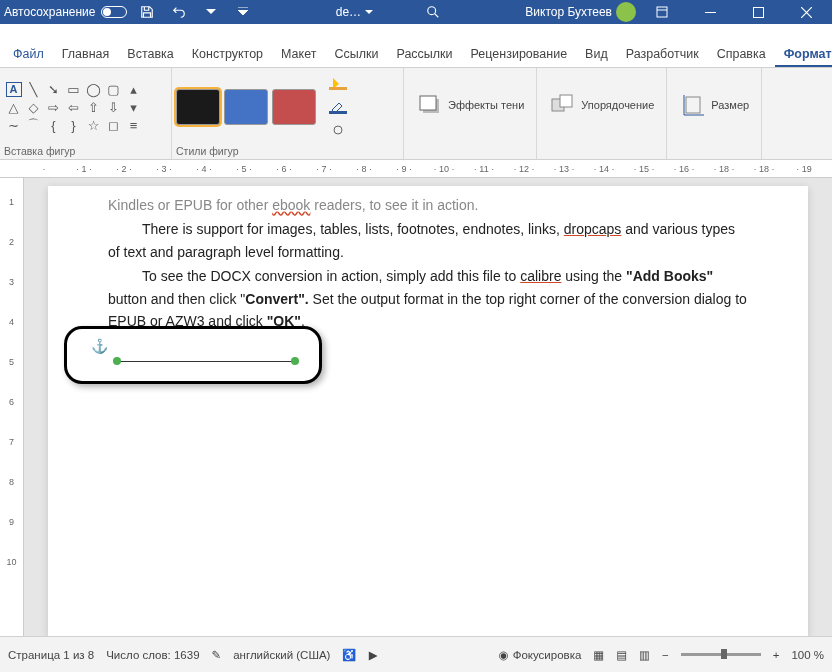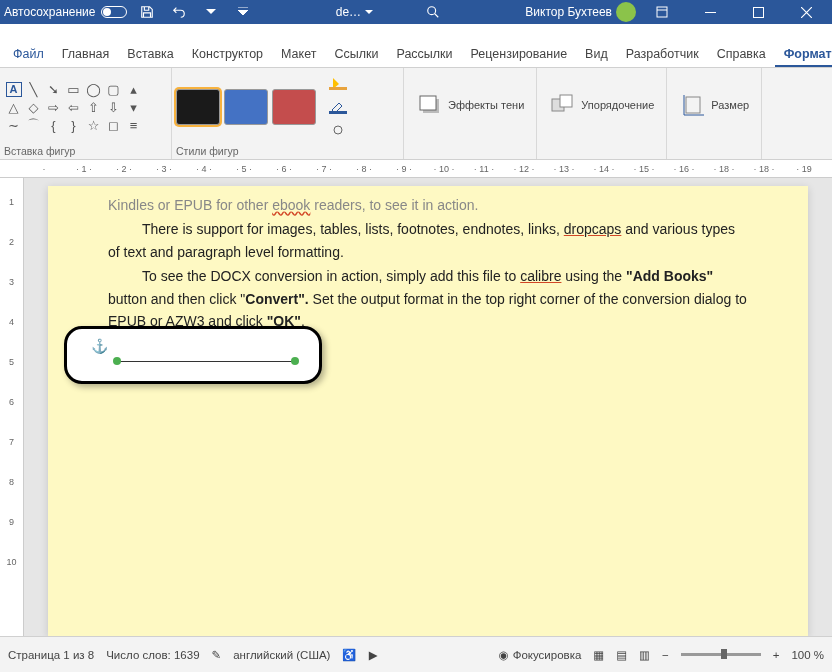--- a/index.html
+++ b/index.html
@@ -41,21 +41,21 @@
 
 
 .ruler-h { height: 18px; background: #fff; border-bottom: 1px solid #ccc; display: flex; font-size: 9px; color: #666; align-items: center; padding-left: 24px; overflow: hidden; }
 .ruler-h span { width: 40px; text-align: center; flex-shrink: 0; }
 
 
 .workspace { flex: 1; display: flex; background: #e6e6e6; overflow: hidden; }
 .ruler-v { width: 24px; background: #fff; border-right: 1px solid #ccc; display: flex; flex-direction: column; font-size: 9px; color: #666; align-items: center; padding-top: 4px; }
 .ruler-v span { height: 40px; display: flex; align-items: center; }
 .doc-scroll { flex: 1; overflow: auto; padding: 8px 20px; }
-.page { background: #fef9c3; width: 760px; min-height: 450px; margin: 0 auto; box-shadow: 0 2px 8px rgba(0,0,0,.15); padding: 8px 60px 30px 60px; position: relative; }
+.page { background: #ffffff; width: 760px; min-height: 450px; margin: 0 auto; box-shadow: 0 2px 8px rgba(0,0,0,.15); padding: 8px 60px 30px 60px; position: relative; }
 .doc-text { font-family: Georgia, 'Times New Roman', serif; font-size: 14px; color: #222; line-height: 1.6; }
 .doc-text p { margin-bottom: 2px; }
 .indent { text-indent: 34px; }
 .underline-link { text-decoration: underline; text-decoration-color: #d24726; text-decoration-style: solid; color: #222; }
 .red-squiggle { text-decoration: underline wavy #d24726; }
 .bold { font-weight: bold; }
 
 
 .shape-select { position: absolute; left: 16px; top: 140px; width: 258px; height: 58px; border: 3px solid #000; border-radius: 18px; background: #fff; box-shadow: 3px 3px 6px rgba(0,0,0,.3); }
 .anchor-icon { position: absolute; top: 9px; left: 24px; color: #2b579a; font-size: 14px; }

